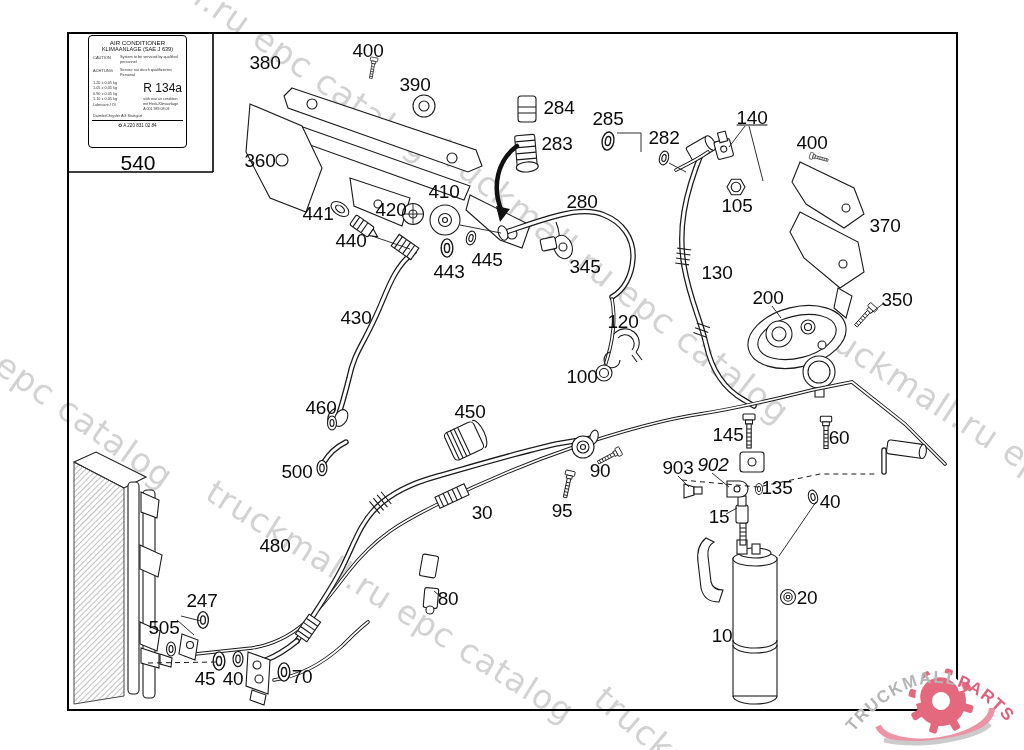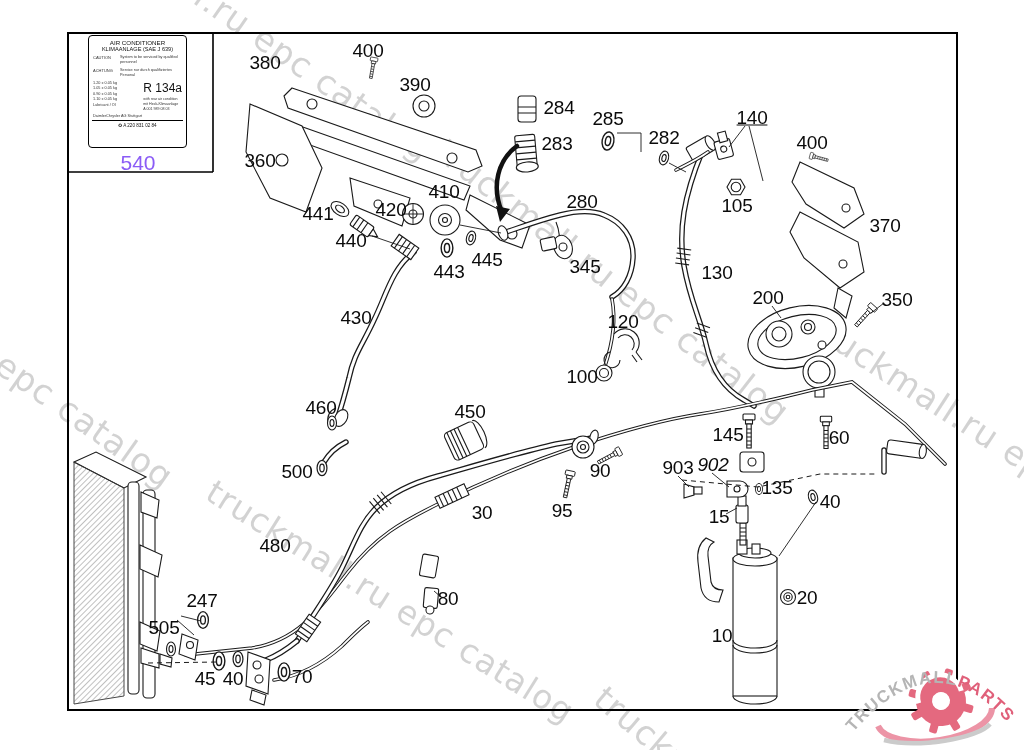--- a/index.html
+++ b/index.html
@@ -6,21 +6,21 @@
   body{width:1024px;height:750px;overflow:hidden;position:relative;
        font-family:"Liberation Sans",sans-serif;}
   #stage{position:absolute;left:0;top:0;width:1024px;height:750px;overflow:hidden;}
   #wm-layer{position:absolute;left:0;top:0;width:1024px;height:750px;z-index:1;}
   .wm{position:absolute;transform-origin:0 0;white-space:nowrap;
       font-size:34px;letter-spacing:1px;opacity:.8;font-family:"DejaVu Sans",sans-serif;}
   #art{position:absolute;left:0;top:0;z-index:2;}
   #label-layer{position:absolute;left:0;top:0;width:1024px;height:750px;z-index:3;}
   .plabel{position:absolute;transform:translate(-50%,-50%);font-size:19px;color:#0a0a0a;
           letter-spacing:-0.3px;line-height:1;}
-  .code-label{position:absolute;transform:translate(-50%,-50%);font-size:21px;color:#8b5cf6;}
+  .code-label{position:absolute;transform:translate(-50%,-50%);font-size:21px;color:#000000;}
   
   #placard{position:absolute;left:88px;top:35px;width:97px;height:111px;z-index:3;
            border:1.5px solid #000;border-radius:4px;background:#fff;color:#222;overflow:hidden;}
   .pl-title{font-size:6.2px;text-align:center;margin-top:3px;color:#111;}
   .pl-title2{font-size:5.6px;text-align:center;color:#111;}
   .pl-row{display:flex;gap:3px;margin:3px 4px 0;}
   .pl-k{font-size:4px;width:24px;flex:none;color:#333;}
   .pl-v{font-size:3.8px;line-height:1.3;color:#333;}
   .pl-mid{display:flex;justify-content:space-between;margin:3px 4px 0;}
   #charge-col div{font-size:3.8px;margin-bottom:1.6px;color:#333;}

